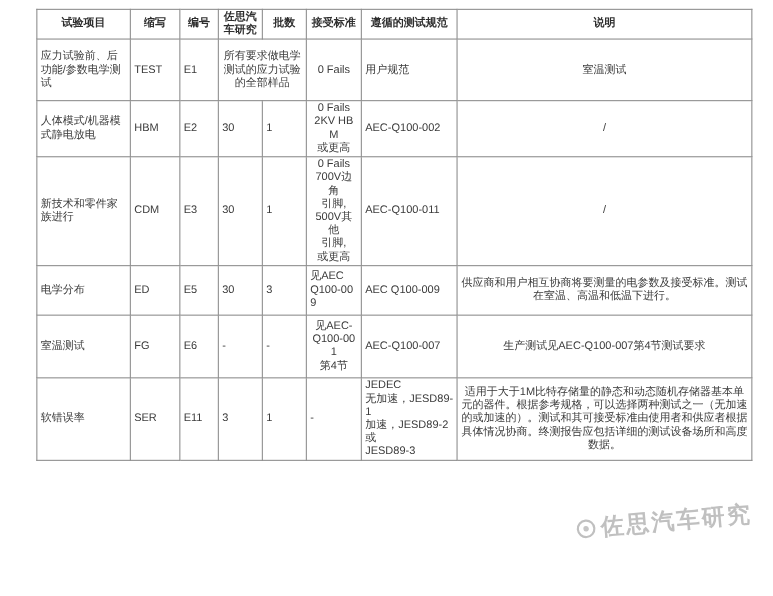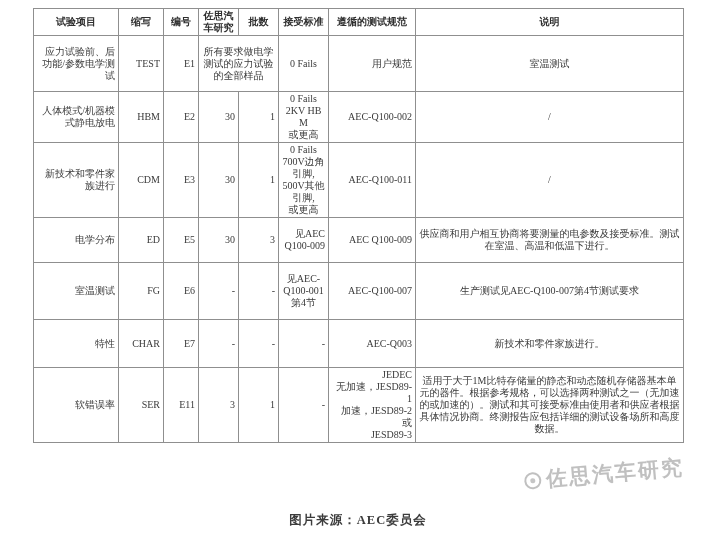--- a/index.html
+++ b/index.html
@@ -1,20 +1,20 @@
 <!DOCTYPE html>
 <html><head>
 <meta charset="utf-8">
 <style>
   html,body{margin:0;padding:0;background:#ffffff;}
   .page{
     position:relative;
     width:703px;height:542px;
     background:#ffffff;
-    font-family:Liberation Serif, serif;
+    font-family:Liberation Sans, sans-serif;
     color:#333333;
     overflow:hidden;
   }
   table.spec{
     position:absolute;left:33px;top:8px;
     width:650px;
     border-collapse:collapse;
     table-layout:fixed;
     font-size:10px;
     line-height:1.2;
@@ -27,21 +27,21 @@
     white-space:pre-line;
     word-break:break-all;
     overflow:hidden;
   }
   table.spec th{
     font-weight:bold;
     text-align:center;
     height:22px;
     color:#2e2e2e;
   }
-  td.al-c{text-align:right;}
+  td.al-c{text-align:left;}
   td.al-l{text-align:center;}
   tbody tr:nth-child(1){height:56px;}
   tbody tr:nth-child(2){height:40px;}
   tbody tr:nth-child(3){height:67px;}
   tbody tr:nth-child(4){height:45px;}
   tbody tr:nth-child(5){height:57px;}
   tbody tr:nth-child(6){height:48px;}
   tbody tr:nth-child(7){height:38px;}
   tbody tr:nth-child(8){height:43px;}
   tbody tr:nth-child(9){height:76px;}
@@ -168,45 +168,34 @@
           <td class="al-c">E6</td>
           <td class="al-c">-</td>
           <td class="al-c">-</td>
           <td class="al-l">见AEC-
 Q100-001
 第4节</td>
           <td class="al-c">AEC-Q100-007</td>
           <td class="al-l">生产测试见AEC-Q100-007第4节测试要求</td>
         </tr>
         <tr>
-          <td class="al-c">特性</td>
-          <td class="al-c">CHAR</td>
-          <td class="al-c">E7</td>
-          <td class="al-c">-</td>
-          <td class="al-c">-</td>
-          <td class="al-c">-</td>
-          <td class="al-c">AEC-Q003</td>
-          <td class="al-l">新技术和零件家族进行。</td>
-        </tr>
-        <tr>
           <td class="al-c">软错误率</td>
           <td class="al-c">SER</td>
           <td class="al-c">E11</td>
           <td class="al-c">3</td>
           <td class="al-c">1</td>
           <td class="al-c">-</td>
           <td class="al-c">JEDEC
 无加速，JESD89-1
 加速，JESD89-2或
 JESD89-3</td>
           <td class="al-l">适用于大于1M比特存储量的静态和动态随机存储器基本单元的器件。根据参考规格，可以选择两种测试之一（无加速的或加速的）。测试和其可接受标准由使用者和供应者根据具体情况协商。终测报告应包括详细的测试设备场所和高度数据。</td>
         </tr>
       </tbody>
   </table>
 
   <div class="watermark">
     <span class="wm-logo"></span>
     <span class="wm-text">佐思汽车研究</span>
   </div>
 
-  <div class="caption">图片来源：AEC委员会</div>
 
 </div>
 
 </body></html>

